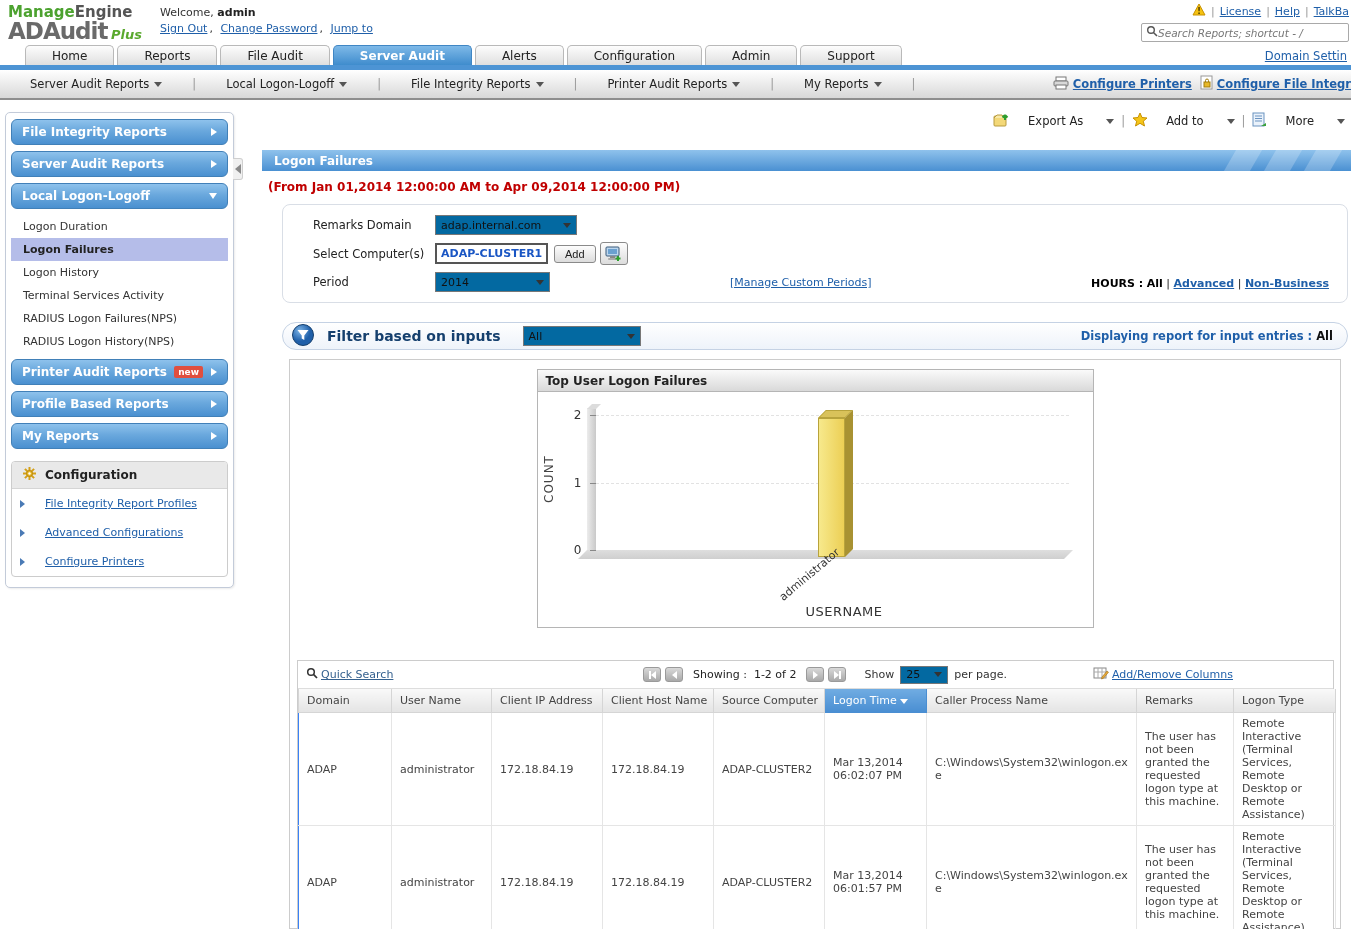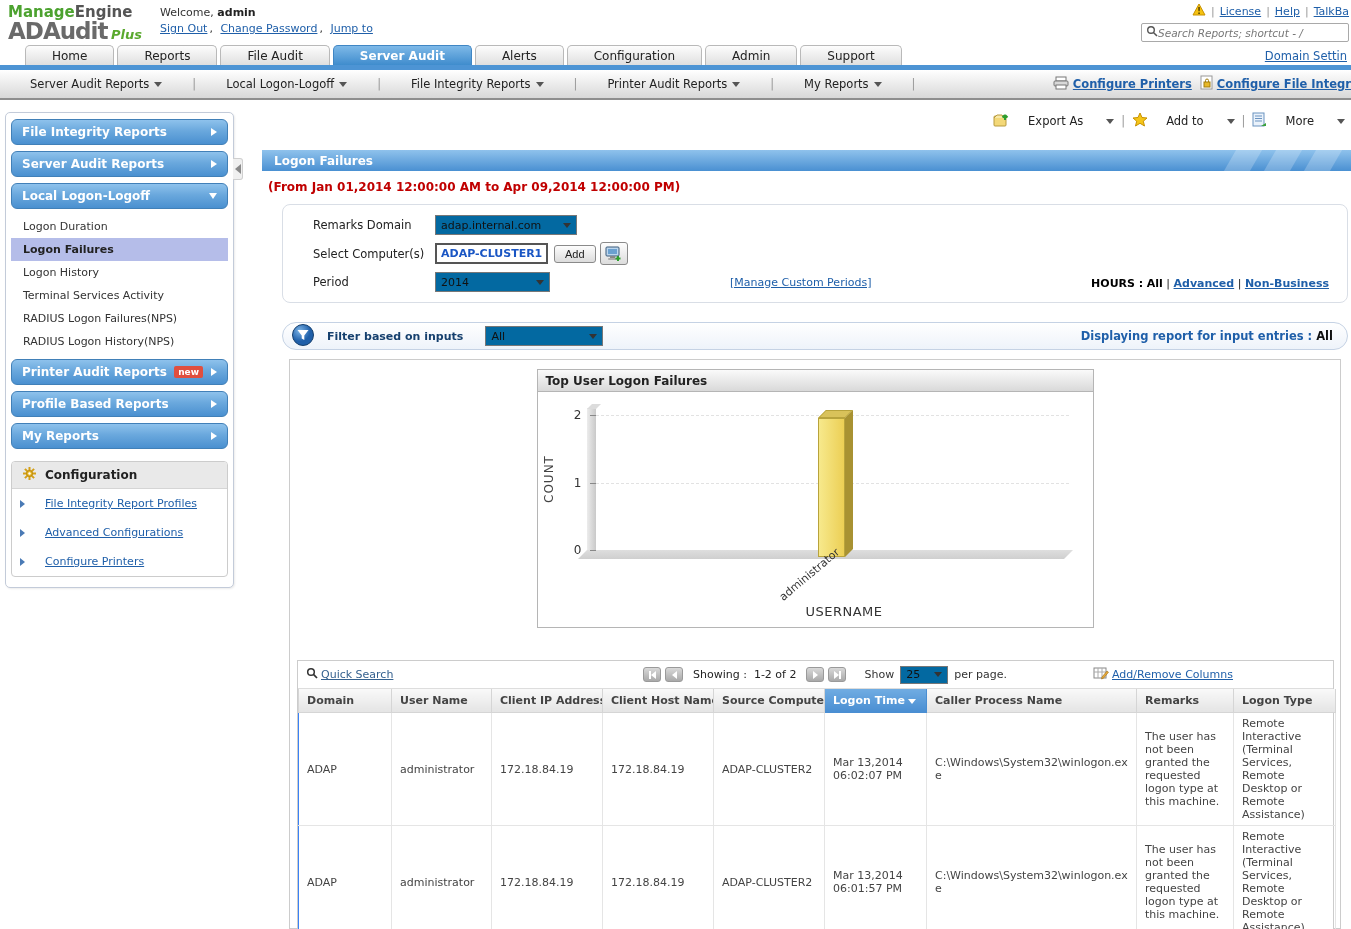--- a/index.html
+++ b/index.html
@@ -76,21 +76,21 @@
   .fake-select{border:1px solid #777;background:#0369a1;height:20px;display:inline-flex;align-items:center;justify-content:space-between;padding:0 5px;font-size:11px;color:#111;cursor:pointer;}
   .fake-select .dn{width:0;height:0;border-left:4px solid transparent;border-right:4px solid transparent;border-top:5px solid #333;}
   .computers-input{border:2px solid #555;height:21px;width:113px;font-weight:bold;color:#1a56c4;font-size:11px;padding:0 4px;font-family:inherit;}
   .btn{border:1px solid #8a8a8a;background:linear-gradient(#fdfdfd,#dcdcdc);border-radius:3px;padding:2px 10px;font-size:11px;cursor:pointer;color:#222;}
   .icon-btn{border:1px solid #8a8a8a;background:linear-gradient(#fdfdfd,#dcdcdc);border-radius:3px;width:28px;height:23px;display:inline-flex;align-items:center;justify-content:center;cursor:pointer;margin-left:4px;}
   .manage-periods{margin-left:180px;font-size:11px;}
   .hours{position:absolute;right:18px;bottom:12px;font-size:11px;color:#222;white-space:nowrap;}
   .hours b{color:#000;}
 
   .filter-bar{margin:19px 3px 0 20px;height:28px;border:1px solid #c5d2e4;border-radius:14px;background:linear-gradient(#ffffff,#eef3fa);display:flex;align-items:center;padding:0 14px 0 8px;}
-  .filter-bar .flt-label{color:#16406e;font-weight:bold;font-size:11px;margin:0 22px 0 12px;}
+  .filter-bar .flt-label{color:#16406e;font-weight:bold;font-size:14px;margin:0 22px 0 12px;}
   .displaying{margin-left:auto;color:#1f5fa9;font-weight:bold;font-size:11.5px;}
   .displaying b{color:#111;}
 
   .report-box{margin:9px 10px 0 27px;border:1px solid #ccc;background:#fff;height:570px;position:relative;}
 
   
   .chart{width:557px;margin:9px auto 0 auto;border:1px solid #b5b5b5;background:#fff;}
   .chart-head{height:22px;background:linear-gradient(#fafafa,#d9d9d9);border-bottom:1px solid #b5b5b5;display:flex;align-items:center;padding-left:8px;font-weight:bold;font-size:12px;color:#222;}
   .chart-body{height:235px;position:relative;background:#fff;overflow:hidden;}
   .wall{position:absolute;left:49px;top:16px;width:9px;height:151px;background:linear-gradient(90deg,#ececec,#c9c9c9);}
@@ -112,21 +112,21 @@
   .qs{width:335px;display:flex;align-items:center;gap:3px;}
   .qs .link{color:#35618f;}
   .pg-btn{width:18px;height:15px;border:1px solid #9a9a9a;border-radius:3px;background:linear-gradient(#d9d9d9,#a9a9a9);color:#fff;display:inline-flex;align-items:center;justify-content:center;font-size:8px;cursor:pointer;margin:0 2px;line-height:1;}
   .pg-btn .bar{width:2px;height:8px;background:#fff;}
   .pg-btn .tl{width:0;height:0;border-top:4px solid transparent;border-bottom:4px solid transparent;border-right:5px solid #fff;}
   .pg-btn .tr{width:0;height:0;border-top:4px solid transparent;border-bottom:4px solid transparent;border-left:5px solid #fff;}
   .showing{margin:0 8px;color:#222;}
   .show-group{display:flex;align-items:center;gap:6px;margin-left:16px;}
   .arc{margin-left:auto;margin-right:92px;display:flex;align-items:center;gap:3px;}
   table.data{border-collapse:collapse;width:100%;table-layout:fixed;}
-  table.data th{background:linear-gradient(#f9f9f9,#e4e4e4);border:1px solid #d5d5d5;border-top:none;font-size:11px;color:#444;text-align:left;padding:5px 8px;font-weight:bold;height:22px;white-space:nowrap;overflow:hidden;}
+  table.data th{background:linear-gradient(#f9f9f9,#e4e4e4);border:1px solid #d5d5d5;border-top:none;font-size:11px;color:#444;text-align:left;padding:5px 8px;font-weight:normal;height:22px;white-space:nowrap;overflow:hidden;}
   table.data th.sorted{background:linear-gradient(#70acе2,#4a8ed2);background:linear-gradient(#70ace2,#4a8ed2);color:#fff;border-color:#4a8ed2;}
   table.data th.sorted .sort-dn{display:inline-block;width:0;height:0;border-left:4px solid transparent;border-right:4px solid transparent;border-top:5px solid #fff;margin-left:3px;}
   table.data td{border-right:1px solid #e5e5e5;border-bottom:1px solid #e5e5e5;padding:4px 8px;font-size:11px;color:#444;vertical-align:middle;height:104px;word-wrap:break-word;}
   table.data td:first-child{border-left:1px solid #3b82f6;}
 </style>
 </head>
 <body>
 
 <div class="top-header">
   <div class="logo">

